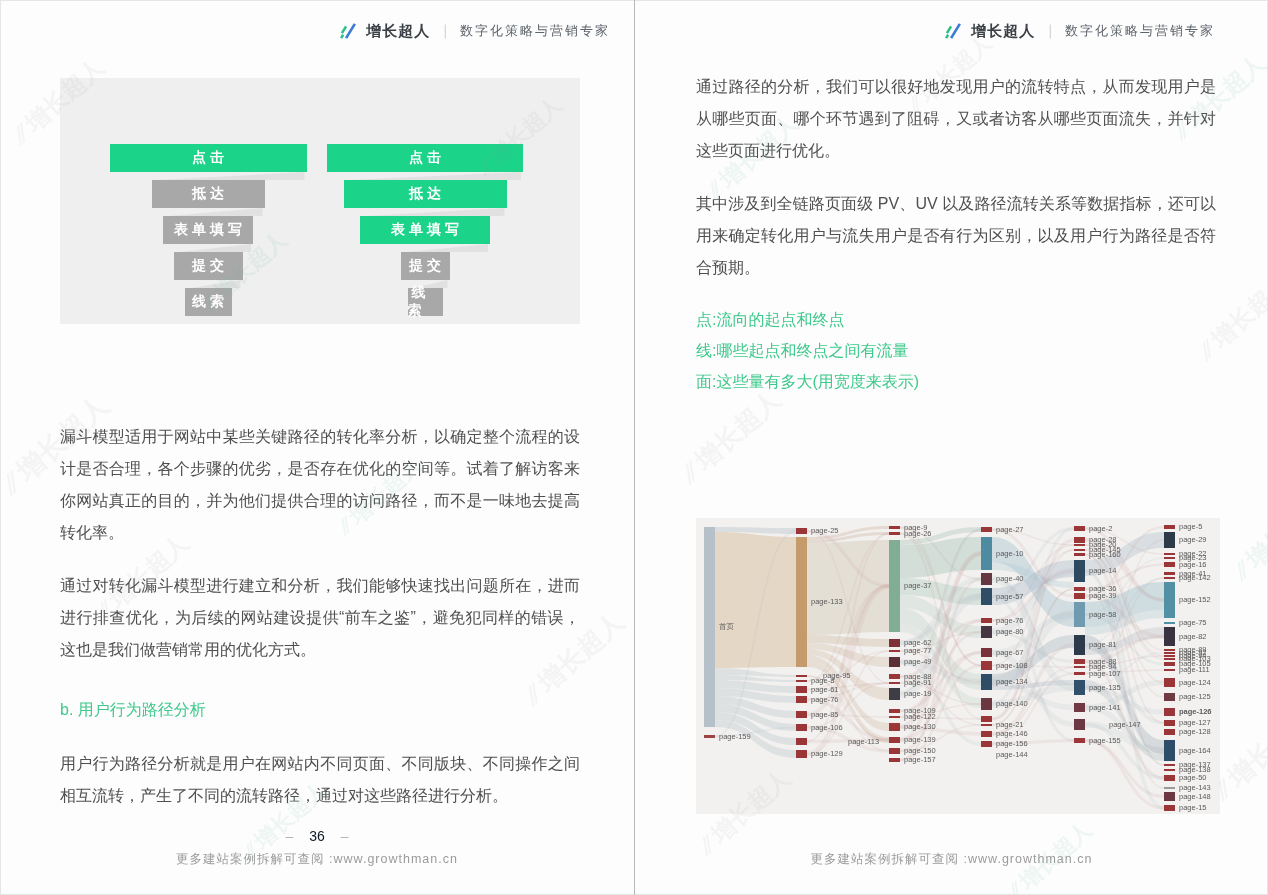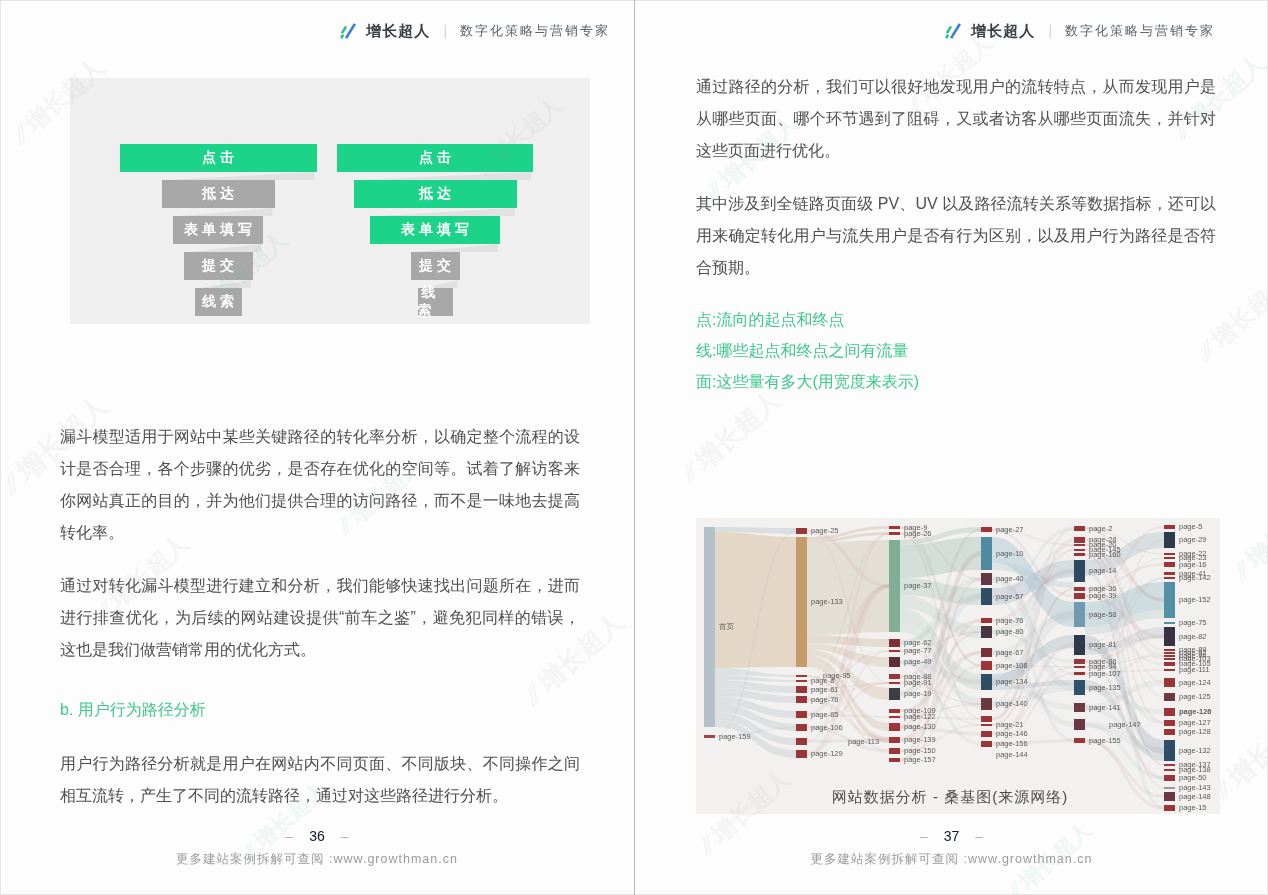--- a/index.html
+++ b/index.html
@@ -12,21 +12,21 @@
   
   .hdr{position:absolute;top:21px;display:flex;align-items:center;}
   .page.left .hdr{right:24px;}
   .page.right .hdr{right:53px;}
   .logo{width:20px;height:20px;margin-right:7px;flex:0 0 auto;}
   .brand{font-size:15px;font-weight:bold;color:#3b4046;letter-spacing:1px;}
   .hdr-sep{color:#c3c7cb;font-size:14px;margin:0 8px;}
   .tagline{font-size:13px;color:#5d646b;letter-spacing:2px;}
 
   
-  .funnel-panel{position:absolute;left:60px;top:78px;width:520px;height:246px;background:#efefef;margin-left:10px;}
+  .funnel-panel{position:absolute;left:60px;top:78px;width:520px;height:246px;background:#efefef;}
   .fstep{position:absolute;height:28px;display:flex;align-items:center;justify-content:center;
          color:#fff;font-size:14px;font-weight:bold;letter-spacing:4px;text-indent:4px;}
   .fshadow{position:absolute;height:8px;background:#e1e1e1;
            clip-path:polygon(100% 0,0 100%,100% 100%);}
 
   
   .textcol{position:absolute;width:520px;color:#4f4f4f;font-size:16px;line-height:32px;text-align:justify;}
   .page.left .textcol{left:60px;top:421px;}
   .page.right .textcol{left:61px;top:71px;}
   .textcol p{margin:0 0 21px 0;}
@@ -264,21 +264,20 @@
           <path d="M389,155.5 C428.5,155.5 428.5,152 468,152" fill="none" stroke="#c08f8f" stroke-width="1.5" opacity="0.13"></path>
           <path d="M389,169.5 C428.5,169.5 428.5,135 468,135" fill="none" stroke="#9fb3bd" stroke-width="1.5" opacity="0.13"></path>
           <path d="M389,169.5 C428.5,169.5 428.5,194 468,194" fill="none" stroke="#9fb3bd" stroke-width="4.8" opacity="0.13"></path>
           <path d="M389,189.5 C428.5,189.5 428.5,164.5 468,164.5" fill="none" stroke="#9fb3bd" stroke-width="5.3999999999999995" opacity="0.13"></path>
           <path d="M389,189.5 C428.5,189.5 428.5,232.5 468,232.5" fill="none" stroke="#9fb3bd" stroke-width="5.3999999999999995" opacity="0.13"></path>
           <path d="M389,206.5 C428.5,206.5 428.5,232.5 468,232.5" fill="none" stroke="#9fb3bd" stroke-width="6.6" opacity="0.13"></path>
           <path d="M389,206.5 C428.5,206.5 428.5,260 468,260" fill="none" stroke="#9fb3bd" stroke-width="3.5999999999999996" opacity="0.13"></path>
           <path d="M389,222.5 C428.5,222.5 428.5,278.5 468,278.5" fill="none" stroke="#c08f8f" stroke-width="3" opacity="0.13"></path>
           <path d="M389,222.5 C428.5,222.5 428.5,290 468,290" fill="none" stroke="#c08f8f" stroke-width="3" opacity="0.13"></path>
         </svg>
-      <div class="scaption">网站数据分析 - 桑基图(来源网络)</div>
     <div class="snode" style="left: 8px; top: 9px; height: 200px; background: rgb(182, 192, 201);"></div>
         <div class="slabel" style="left: 23px; top: 105px;">首页</div>
         <div class="snode" style="left: 8px; top: 217px; height: 3px; background: rgb(156, 69, 69);"></div>
         <div class="slabel" style="left: 23px; top: 214.5px;">page-159</div>
         <div class="snode" style="left: 100px; top: 10px; height: 6px; background: rgb(154, 53, 56);"></div>
         <div class="slabel" style="left: 115px; top: 9px;">page-25</div>
         <div class="snode" style="left: 100px; top: 19px; height: 130px; background: rgb(197, 155, 108);"></div>
         <div class="slabel" style="left: 115px; top: 80px;">page-133</div>
         <div class="snode" style="left: 100px; top: 157px; height: 2px; background: rgb(154, 53, 56);"></div>
         <div class="slabel" style="left: 127px; top: 154px;">page-95</div>
@@ -424,38 +423,35 @@
         <div class="slabel" style="left: 483px; top: 160.5px;">page-124</div>
         <div class="snode" style="left: 468px; top: 175px; height: 8px; background: rgb(112, 58, 66);"></div>
         <div class="slabel" style="left: 483px; top: 175px;">page-125</div>
         <div class="snode" style="left: 468px; top: 190px; height: 8px; background: rgb(154, 53, 56);"></div>
         <div class="slabel" style="left: 483px; top: 190px; font-weight: bold;">page-126</div>
         <div class="snode" style="left: 468px; top: 202px; height: 6px; background: rgb(154, 53, 56);"></div>
         <div class="slabel" style="left: 483px; top: 201px;">page-127</div>
         <div class="snode" style="left: 468px; top: 211px; height: 6px; background: rgb(154, 53, 56);"></div>
         <div class="slabel" style="left: 483px; top: 210px;">page-128</div>
         <div class="snode" style="left: 468px; top: 222px; height: 21px; background: rgb(46, 77, 104);"></div>
-        <div class="slabel" style="left: 483px; top: 228.5px;">page-132</div>
+        <div class="slabel" style="left: 483px; top: 228.5px;">page-164</div>
         <div class="snode" style="left: 468px; top: 246px; height: 2px; background: rgb(154, 53, 56);"></div>
         <div class="slabel" style="left: 483px; top: 243px;">page-137</div>
         <div class="snode" style="left: 468px; top: 251px; height: 2px; background: rgb(154, 53, 56);"></div>
         <div class="slabel" style="left: 483px; top: 248px;">page-138</div>
         <div class="snode" style="left: 468px; top: 257px; height: 6px; background: rgb(154, 53, 56);"></div>
         <div class="slabel" style="left: 483px; top: 256px;">page-50</div>
         <div class="snode" style="left: 468px; top: 269px; height: 2px; background: rgb(154, 154, 154);"></div>
         <div class="slabel" style="left: 483px; top: 266px;">page-143</div>
         <div class="snode" style="left: 468px; top: 274px; height: 9px; background: rgb(107, 55, 64);"></div>
         <div class="slabel" style="left: 483px; top: 274.5px;">page-148</div>
         <div class="snode" style="left: 468px; top: 287px; height: 6px; background: rgb(154, 53, 56);"></div>
         <div class="slabel" style="left: 483px; top: 286px;">page-15</div>
       </div>
 
-    <div class="pagenum">
-      <span class="dash">–</span><span class="num">37</span><span class="dash">–</span>
-    </div>
     <div class="footerline">更多建站案例拆解可查阅 :www.growthman.cn</div>
   </div>
 <div class="wm" style="left: 4px; top: 84px; font-size: 24px;">∕∕ 增长超人</div>
     <div class="wm" style="left: -8px; top: 425px; font-size: 28px;">∕∕ 增长超人</div>
     <div class="wm g" style="left: 195px; top: 255px; font-size: 22px;">∕∕ 增长超人</div>
     <div class="wm" style="left: 88px; top: 560px; font-size: 24px;">∕∕ 增长超人</div>
     <div class="wm g" style="left: 330px; top: 480px; font-size: 22px;">∕∕ 增长超人</div>
     <div class="wm" style="left: 470px; top: 120px; font-size: 22px;">∕∕ 增长超人</div>
     <div class="wm" style="left: 515px; top: 640px; font-size: 26px;">∕∕ 增长超人</div>
     <div class="wm g" style="left: 235px; top: 805px; font-size: 22px;">∕∕ 增长超人</div>

